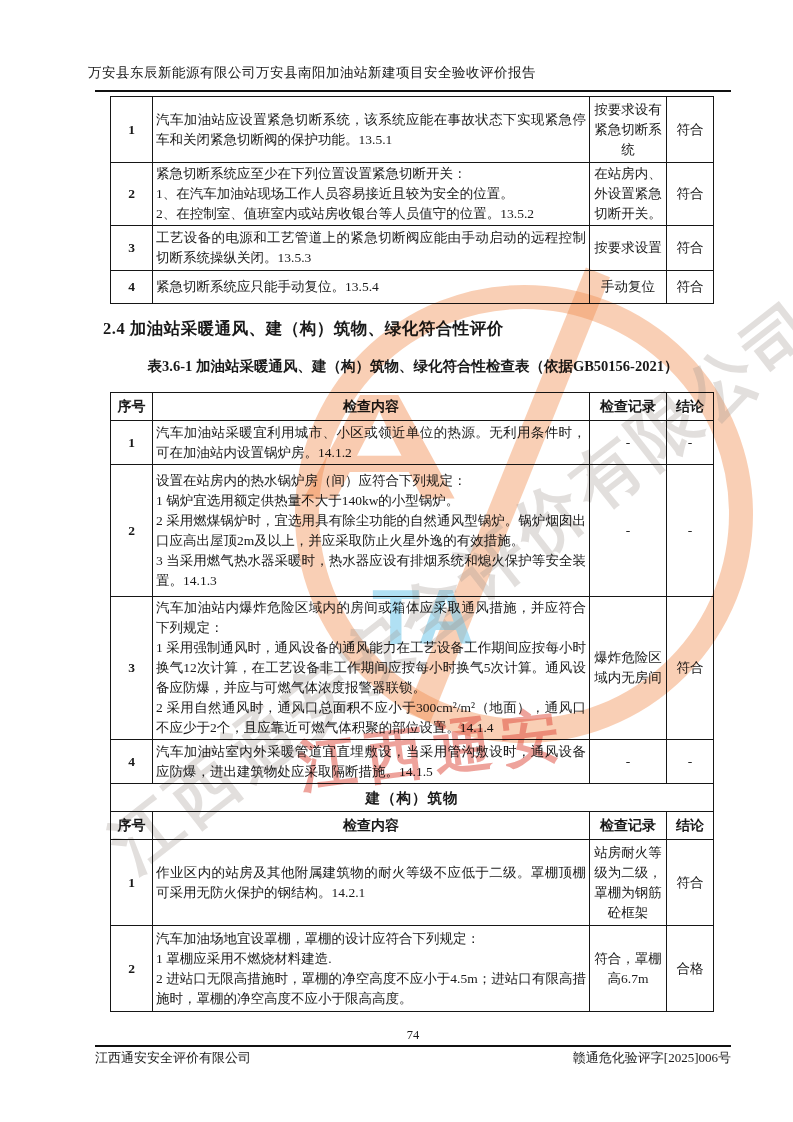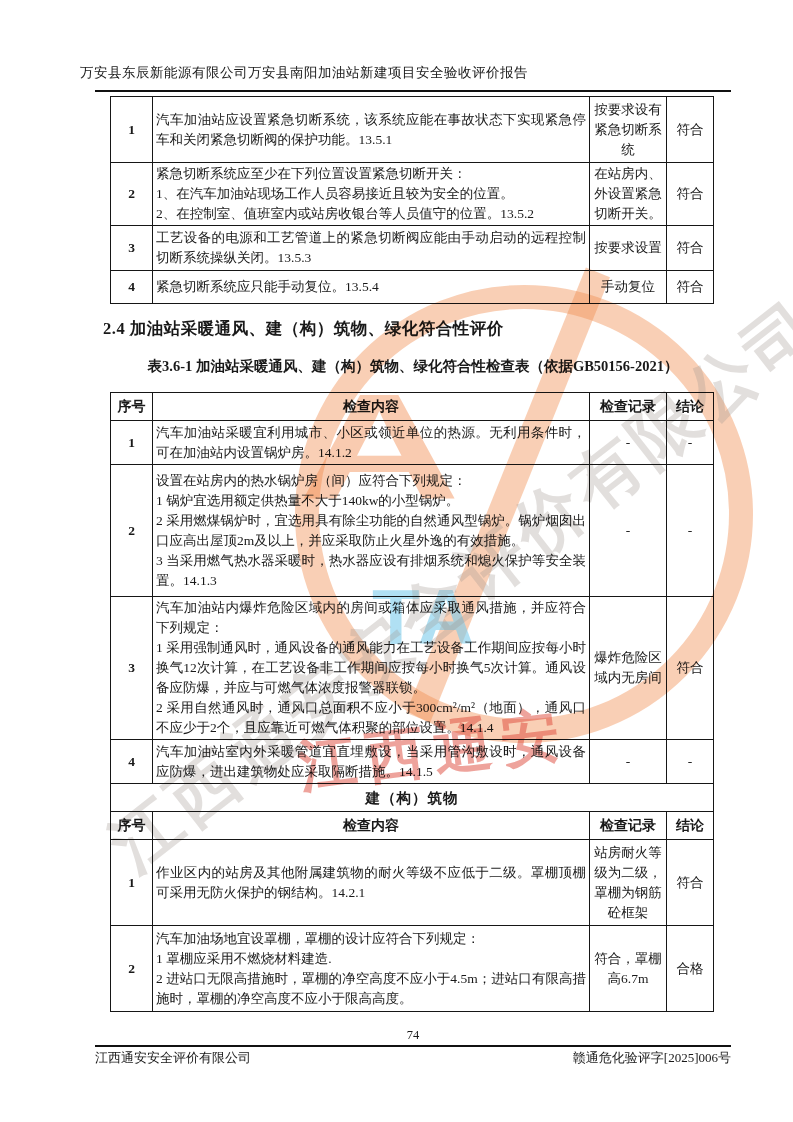--- a/index.html
+++ b/index.html
@@ -2,21 +2,21 @@
 <html><head>
 <meta charset="utf-8">
 <style>
   html,body{margin:0;padding:0;}
   body{
     width:793px;height:1122px;background:#ffffff;position:relative;overflow:hidden;
     font-family:"Liberation Serif","DejaVu Serif",serif;color:#191919;
   }
   .page{position:absolute;left:0;top:0;width:793px;height:1122px;}
   
-  .hdr-text{position:absolute;left:80px;top:64px;width:635px;font-size:13.5px;letter-spacing:0.5px;}
+  .hdr-text{position:absolute;left:88px;top:64px;width:635px;font-size:13.5px;letter-spacing:0.5px;}
   .hdr-rule{position:absolute;left:95px;top:90px;width:636px;height:2px;background:#111;}
   
   table.tbl{border-collapse:collapse;table-layout:fixed;width:603px;position:absolute;left:110px;background:transparent;}
   .tbl td,.tbl th{border:1.5px solid #161616;font-size:13.5px;line-height:20px;vertical-align:middle;padding:1px 3px;overflow:hidden;}
   td.seq{text-align:center;font-weight:bold;}
   td.content{text-align:justify;white-space:pre-wrap;}
   td.content.bold{font-weight:normal;}
   td.record,td.concl{text-align:center;}
   td.section-title{font-weight:bold;text-align:center;font-size:14.5px;letter-spacing:1px;}
   .tbl th{font-weight:bold;text-align:center;font-size:14px;}

